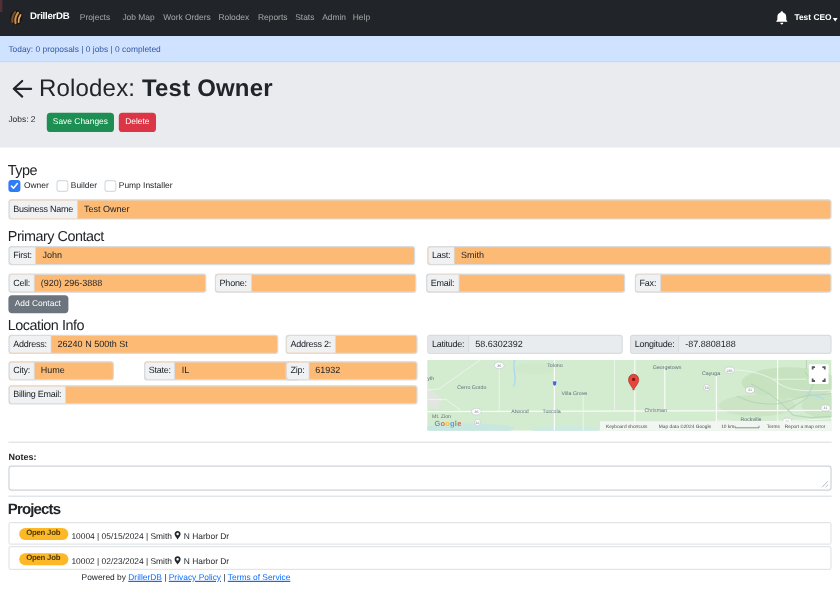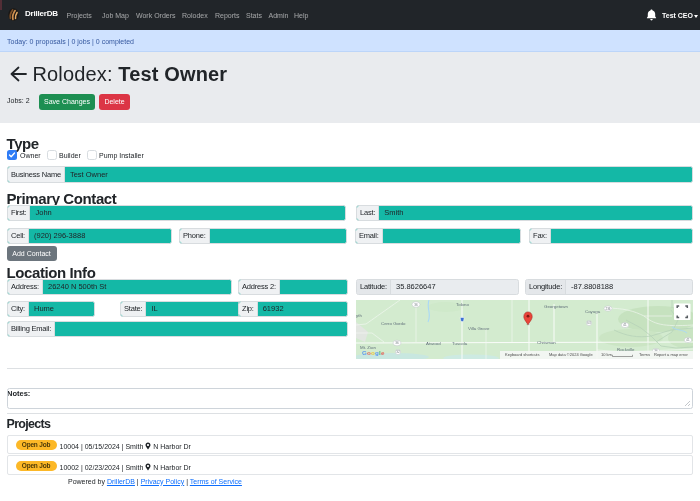--- a/index.html
+++ b/index.html
@@ -13,22 +13,22 @@
   #bluebar { position:absolute; left:0; top:30px; width:700px; height:22px; background:#cfe2ff; border-bottom:1px solid #bcd5f9; }
   #bluebar span { position:absolute; left:7px; top:38px; font-size:7px; color:#35589f; line-height:1; }
   #bluebar span { top:8px; }
   #header { position:absolute; left:0; top:52px; width:700px; height:71px; background:#e9ebee; }
   #title { position:absolute; left:32.5px; top:64px; font-size:20px; color:#212529; font-weight:400; line-height:1; letter-spacing:0.15px; }
   #title b { font-weight:700; }
   #jobs { position:absolute; left:7px; top:97px; font-size:7px; color:#212529; line-height:1; }
   .btn { position:absolute; font-size:7px; color:#fff; border-radius:3px; text-align:center; line-height:1; }
   #save { left:39px; top:94px; width:56px; height:15.5px; background:#1d8f52; line-height:15.5px; }
   #del  { left:99px; top:94px; width:31px; height:15.5px; background:#dc3545; line-height:15.5px; }
-  .h5 { position:absolute; left:6.5px; font-size:15px; font-weight:700; color:#212529; letter-spacing:-0.4px; line-height:1; }
-  .ig { position:absolute; height:16px; border:1px solid #d8dcdf; border-radius:2.5px; background:#14b8a6; display:flex; font-size:7.5px; color:#212529; line-height:14px; }
+  .h5 { position:absolute; left:6.5px; font-size:12px; font-weight:400; color:#212529; letter-spacing:-0.4px; line-height:1; }
+  .ig { position:absolute; height:16px; border:1px solid #d8dcdf; border-radius:2.5px; background:#fdba74; display:flex; font-size:7.5px; color:#212529; line-height:14px; }
   .ig .pre { background:#eff1f3; border-right:1px solid #d8dcdf; border-radius:2px 0 0 2px; padding:0 3px; white-space:nowrap; letter-spacing:-0.2px; }
   .ig .val { padding:0 5px; white-space:nowrap; }
   .ig.gray { background:#e9ecef;align-items:flex-end; }
   .ig.gray .pre { background:#e4e7ea; }
   .chk { position:absolute; width:9.5px; height:9.5px; border-radius:2.5px; }
   .chk.off { border:1px solid #d7dce0; background:#fff; }
   .chk.on { background:#2e7cf6; }
   .chk.on svg { position:absolute; left:0.8px; top:1px; }
   .cklbl { position:absolute; top:151.5px; font-size:7px; color:#212529; line-height:1; }
   #addc { left:6.5px; top:245.5px; width:50px; height:15px; background:#6c757d; line-height:15px; }
@@ -130,21 +130,21 @@
 <div class="ig" style="left:7px;top:279px;width:225px;">
     <span class="pre">Address:</span>
     <span class="val">26240 N 500th St</span>
   </div>
 <div class="ig" style="left:238px;top:279px;width:110px;">
     <span class="pre">Address 2:</span>
     <span class="val"></span>
   </div>
 <div class="ig gray" style="left:356px;top:279px;width:163px;">
     <span class="pre">Latitude:</span>
-    <span class="val">35.8626647</span>
+    <span class="val">58.6302392</span>
   </div>
 <div class="ig gray" style="left:525px;top:279px;width:168px;">
     <span class="pre">Longitude:</span>
     <span class="val">-87.8808188</span>
   </div>
 <div class="ig" style="left:7px;top:301px;width:88px;">
     <span class="pre">City:</span>
     <span class="val">Hume</span>
   </div>
 <div class="ig" style="left:120px;top:301px;width:130px;">
@@ -260,21 +260,21 @@
     <text x="6" y="55" fill="#4285f4">G</text>
     <text x="11" y="55" fill="#ea4335">o</text>
     <text x="15" y="55" fill="#fbbc05">o</text>
     <text x="19" y="55" fill="#4285f4">g</text>
     <text x="23" y="55" fill="#34a853">l</text>
     <text x="25" y="55" fill="#ea4335">e</text>
   </g>
 </svg>
 
 <div class="hr" style="top:367.5px;"></div>
-<span class="abs" style="left:7px;top:376.5px;font-size:7.5px;font-weight:bold;color:#212529;line-height:1;margin-top:13px;">Notes:</span>
+<span class="abs" style="left:7px;top:376.5px;font-size:7.5px;font-weight:bold;color:#212529;line-height:1;">Notes:</span>
 <div id="notes-ta">
   <svg style="position:absolute;right:1px;bottom:1px;" width="7" height="7" viewBox="0 0 7 7">
       <path d="M6 1 L1 6 M6 4 L4 6" stroke="#b4b9be" stroke-width="0.8"></path>
     </svg>
 </div>
 
 <div class="hr" style="top:413px;"></div>
 <div id="projh">Projects</div>
 <div class="prow" style="top:434.5px;">
   <div class="badge">Open Job</div>

